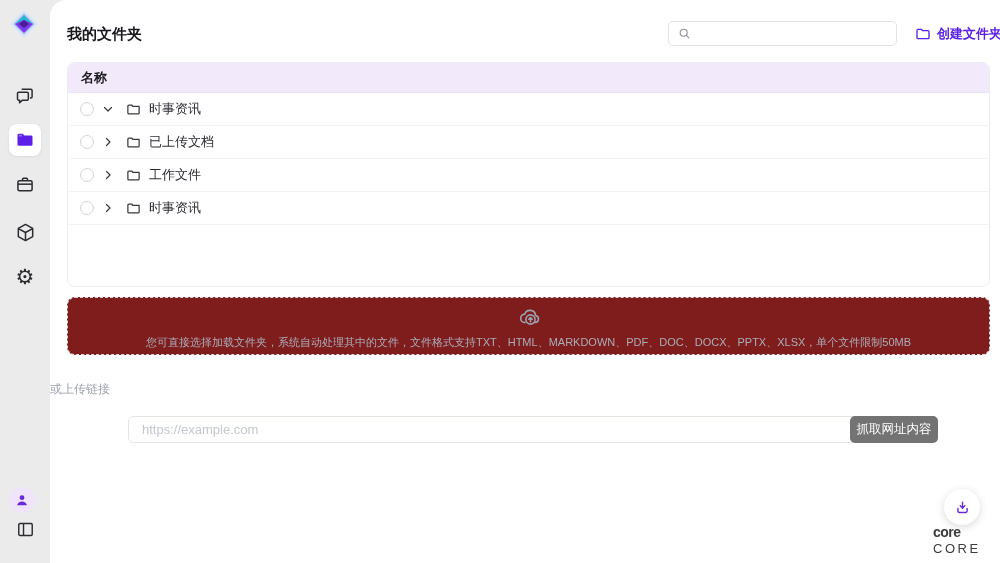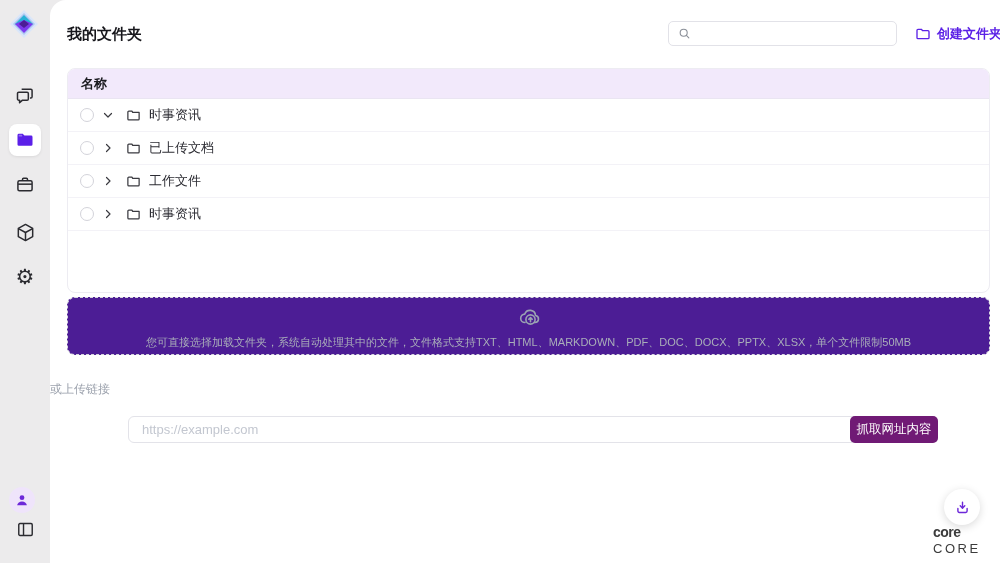--- a/index.html
+++ b/index.html
@@ -24,39 +24,39 @@
   .main { position:absolute; left:50px; top:0; right:0; bottom:0; background:#FFFFFF; border-top-left-radius:16px; }
 
   .page-title { position:absolute; left:17px; top:25px; font-size:15px; font-weight:bold; color:#17171C; }
 
   .search-box { position:absolute; left:618px; top:21px; width:229px; height:25px; border:1px solid #E2E2E8; border-radius:5px; background:#fff; display:flex; align-items:center; padding-left:9px; }
   .search-box input { border:none; outline:none; flex:1; height:100%; font-size:12px; margin-left:6px; background:transparent; color:#333; }
 
   .create-btn { position:absolute; left:865px; top:25px; display:flex; align-items:center; gap:6px; color:#5B21E6; font-size:13px; font-weight:bold; cursor:pointer; white-space:nowrap; }
 
   
-  .table-card { position:absolute; left:17px; top:68px; width:923px; height:225px; border:1px solid #EDECF2; border-radius:8px; background:#fff; overflow:hidden; }
+  .table-card { position:absolute; left:17px; top:62px; width:923px; height:225px; border:1px solid #EDECF2; border-radius:8px; background:#fff; overflow:hidden; }
   .table-head { height:30px; background:#F2E9FB; display:flex; align-items:center; padding-left:13px; font-size:13px; font-weight:bold; color:#1B1B20; border-bottom:1px solid #EAE5F2; }
   .t-row { height:33px; display:flex; align-items:center; border-bottom:1px solid #F3F2F7; cursor:pointer; background:#fff; }
   .t-check { width:14px; height:14px; border:1.5px solid #D3D3DA; border-radius:50%; margin-left:12px; background:#fff; flex:none; }
   .t-chevron { margin-left:8px; color:#3A3A40; display:flex; flex:none; }
   .t-chevron.right svg { transform:rotate(-90deg); }
   .t-folder { margin-left:12px; color:#3A3A40; display:flex; flex:none; }
   .t-name { margin-left:8px; font-size:13px; color:#2C2C33; }
 
   
-  .drop-zone { position:absolute; left:17px; top:297px; width:923px; height:58px; background:#4c1d95; border:1px dashed #D7D7DE; border-radius:8px; text-align:center; cursor:pointer; }
+  .drop-zone { position:absolute; left:17px; top:297px; width:923px; height:58px; background:#7f1d1d; border:1px dashed #D7D7DE; border-radius:8px; text-align:center; cursor:pointer; }
   .drop-zone .cloud { margin-top:7px; color:#9AA3B2; }
   .drop-hint { font-size:11px; color:#A9AEB9; margin-top:2px; }
 
   .or-link { position:absolute; left:0; right:0; top:381px; text-align:left; font-size:12px; color:#9CA2AD; }
 
   .url-input { position:absolute; left:78px; top:416px; width:810px; height:27px; border:1px solid #E3E3E9; border-radius:6px; padding:0 13px; font-size:13px; color:#333; outline:none; font-family:"Liberation Sans",sans-serif; }
   .url-input::placeholder { color:#C3C7D0; }
-  .fetch-btn { position:absolute; left:800px; top:416px; width:88px; height:27px; background:#701a75; color:#fff; border:none; border-radius:5px; font-size:12.5px; cursor:pointer; font-family:"Liberation Sans",sans-serif; }
+  .fetch-btn { position:absolute; left:800px; top:416px; width:88px; height:27px; background:#737373; color:#fff; border:none; border-radius:5px; font-size:12.5px; cursor:pointer; font-family:"Liberation Sans",sans-serif; }
 
   
   .fab { position:absolute; left:894px; top:489px; width:36px; height:36px; background:#fff; border-radius:50%; box-shadow:0 2px 8px rgba(0,0,0,.15); display:flex; align-items:center; justify-content:center; color:#6D28D9; cursor:pointer; }
   .intel { position:absolute; left:883px; top:524px; color:#3C3C3C; line-height:1; }
   .intel .i-intel { font-size:14px; font-weight:bold; letter-spacing:-0.5px; }
   .intel .i-core { font-size:13px; letter-spacing:2.5px; font-weight:400; text-transform:uppercase; }
 </style>
 </head>
 <body>
 

